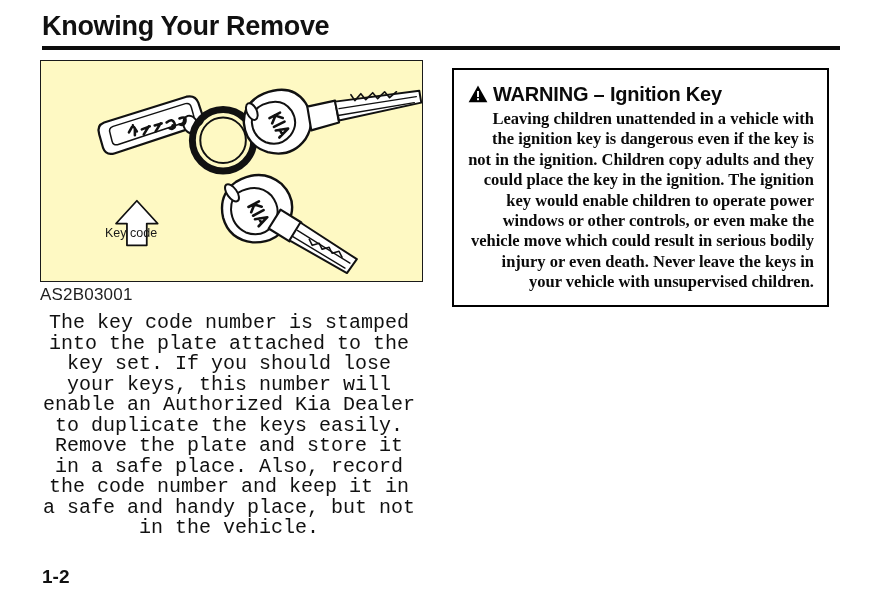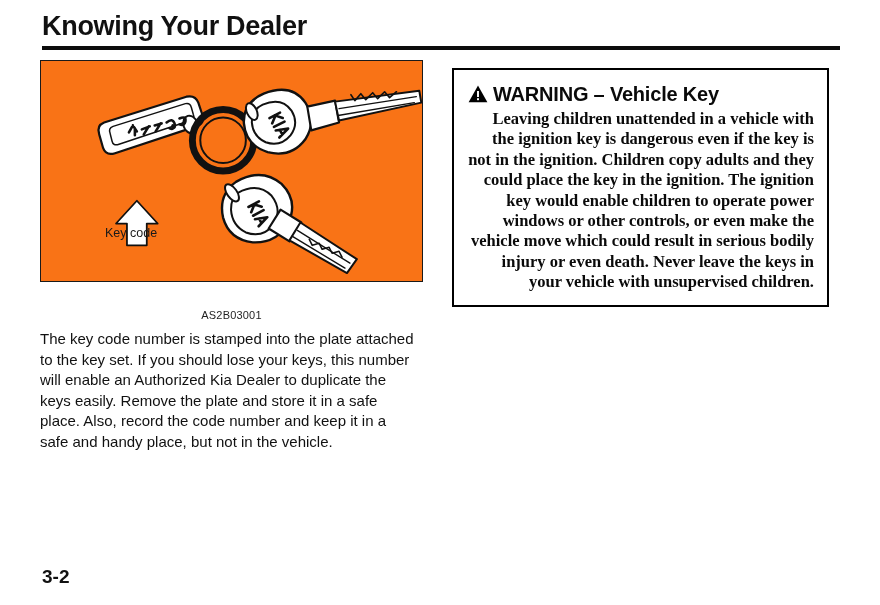--- a/index.html
+++ b/index.html
@@ -64,21 +64,21 @@
     color: #111111;
     margin: 0 0 9px 0;
   }
 
   .figure-box {
     position: relative;
     width: 383px;
     height: 222px;
     border: 1px solid #1a1a1a;
     box-sizing: border-box;
-    background: #f97316;
+    background: #fef9c3;
   }
   .figure-art {
     position: absolute;
     left: 0;
     top: 0;
     width: 100%;
     height: 100%;
   }
   .figure-art svg {
     display: block;
@@ -90,38 +90,37 @@
     left: 64px;
     top: 165px;
     font-family: "Liberation Sans", sans-serif;
     font-size: 12.5px;
     line-height: 15px;
     color: #1a1a1a;
     white-space: nowrap;
   }
   .figure-code {
     width: 383px;
-    text-align: center;
+    text-align: left;
     padding-top: 3px;
     box-sizing: border-box;
     font-family: "Liberation Sans", sans-serif;
-    font-size: 11px;
+    font-size: 17px;
     letter-spacing: 0.2px;
     color: #1f1f1f;
-    margin-top: 24px;
   }
 
   .body-copy {
     margin-top: 8px;
     width: 378px;
-    font-family: Liberation Sans, sans-serif;
-    font-size: 15px;
+    font-family: Liberation Mono, monospace;
+    font-size: 20px;
     line-height: 20.5px;
     color: #111111;
-    text-align: left;
+    text-align: center;
   }
 
   
   .col-right {
     position: absolute;
     left: 452px;
     top: 68px;
     width: 377px;
   }
   .warning-box {
@@ -173,21 +172,21 @@
     line-height: 22px;
     color: #111111;
   }
 </style>
 </head>
 <body>
 
 <div class="page">
 
   <div class="running-head">
-    <div class="running-head-title">Knowing Your Dealer</div>
+    <div class="running-head-title">Knowing Your Remove</div>
   </div>
   <div class="head-rule"></div>
 
   <div class="col-left">
 
 
     <div class="figure-box">
       <div class="figure-art">
         <svg viewBox="0 0 383 222" xmlns="http://www.w3.org/2000/svg" aria-hidden="true">
           <g fill="none" stroke="#111111" stroke-width="2.2" stroke-linejoin="round" stroke-linecap="round">
@@ -259,21 +258,21 @@
   </div>
 
   <div class="col-right">
     <div class="warning-box">
       <div class="warning-head">
         <svg class="warn-tri" viewBox="0 0 20 18" aria-hidden="true">
           <path d="M10 0.6 L19.4 17.2 L0.6 17.2 Z" fill="#000000"></path>
           <rect x="9.05" y="6.0" width="1.9" height="6.0" fill="#ffffff"></rect>
           <rect x="9.05" y="13.2" width="1.9" height="2.0" fill="#ffffff"></rect>
         </svg>
-        <span class="warning-head-text">WARNING – Vehicle Key</span>
+        <span class="warning-head-text">WARNING – Ignition Key</span>
       </div>
       <div class="warning-body">Leaving children unattended in a vehicle with the ignition key is dangerous even if the key is not in the ignition. Children copy adults and they could place the key in the ignition. The ignition key would enable children to operate power windows or other controls, or even make the vehicle move which could result in serious bodily injury or even death. Never leave the keys in your vehicle with unsupervised children.</div>
     </div>
   </div>
 
-  <div class="folio">3-2</div>
+  <div class="folio">1-2</div>
 
 </div>
 
 </body></html>

